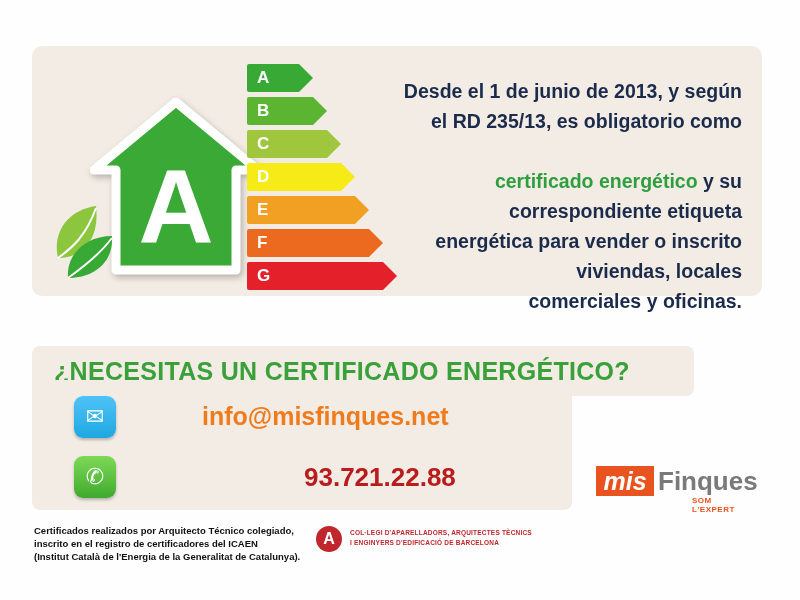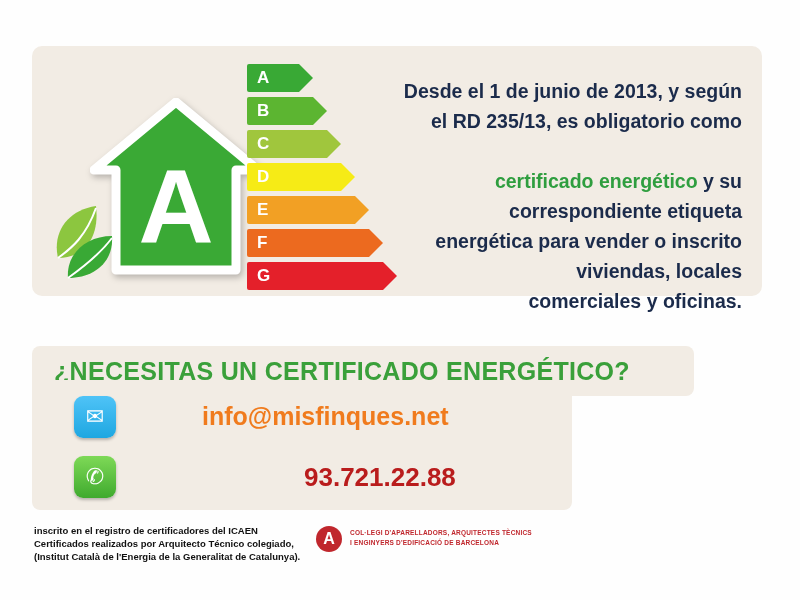--- a/index.html
+++ b/index.html
@@ -323,24 +323,29 @@
     <div class="icon-box icon-mail">
       <div class="icon-glyph">✉</div>
     </div>
     <div class="icon-box icon-phone">
       <div class="icon-glyph">✆</div>
     </div>
     <div class="email-text">info@misfinques.net</div>
     <div class="phone-text">93.721.22.88</div>
   </div>
 
+  <div class="logo">
+    <div class="logo-mis">mis</div>
+    <div class="logo-finques">Finques</div>
+    <div class="logo-tag">SOM L'EXPERT</div>
+  </div>
 
   <div class="footer-text">
+    <div>Certificados realizados por Arquitecto Técnico colegiado,</div>
     <div>inscrito en el registro de certificadores del ICAEN</div>
-    <div>Certificados realizados por Arquitecto Técnico colegiado,</div>
     <div>(Institut Català de l'Energia de la Generalitat de Catalunya).</div>
   </div>
 
   <div class="coac">
     <div class="coac-mark">A</div>
     <div class="coac-lines">
       <div>COL·LEGI D'APARELLADORS, ARQUITECTES TÈCNICS</div>
       <div>I ENGINYERS D'EDIFICACIÓ DE BARCELONA</div>
     </div>
   </div>

